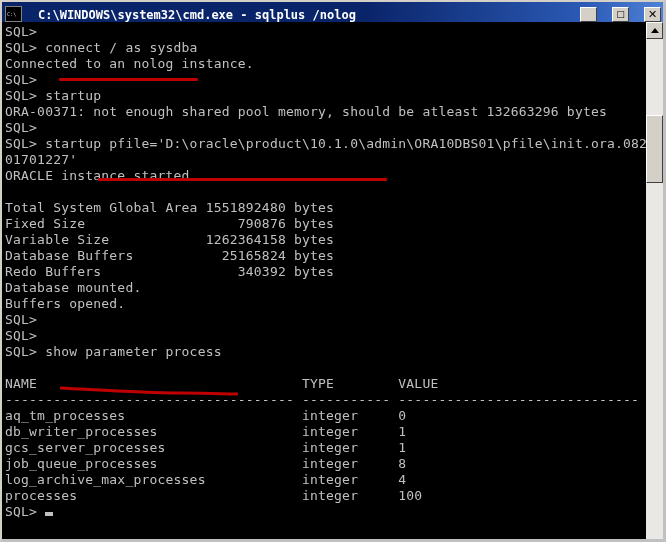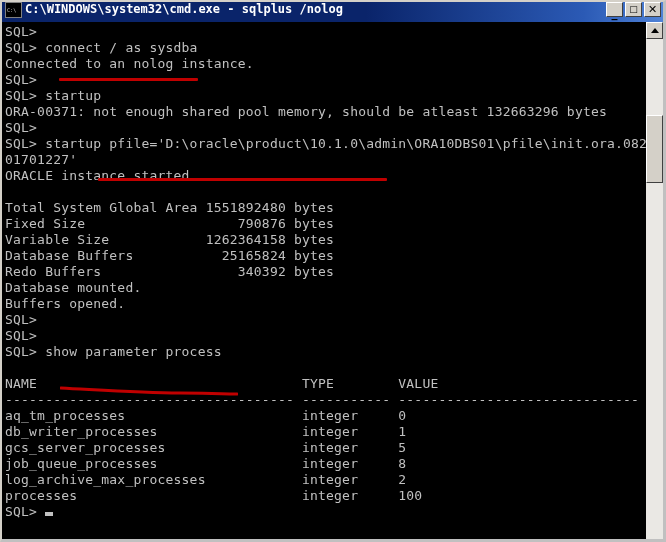--- a/index.html
+++ b/index.html
@@ -31,23 +31,24 @@
 
   
   #titlebar {
     position: absolute;
     left: 0;
     top: 0;
     width: 100%;
     height: 20px;
     background: linear-gradient(to right, #0a246a 0%, #0a246a 55%, #2b5ab5 88%, #4f82d6 100%);
     display: flex;
-    align-items: flex-start;
+    align-items: flex-end;
     box-sizing: border-box;
     padding: 0 2px;
+    gap: 13px;
   }
   #titlebar-icon {
     width: 15px;
     height: 14px;
     background: #000000;
     border: 1px solid #808080;
     margin: 0 3px 0 1px;
     position: relative;
     flex: 0 0 auto;
   }
@@ -251,23 +252,23 @@
 <span>Database mounted.</span>
 <span>Buffers opened.</span>
 <span>SQL&gt;</span>
 <span>SQL&gt;</span>
 <span>SQL&gt; show parameter process</span>
 <span></span>
 <span>NAME                                 TYPE        VALUE</span>
 <span>------------------------------------ ----------- ------------------------------</span>
 <span>aq_tm_processes                      integer     0</span>
 <span>db_writer_processes                  integer     1</span>
-<span>gcs_server_processes                 integer     5</span>
+<span>gcs_server_processes                 integer     1</span>
 <span>job_queue_processes                  integer     8</span>
-<span>log_archive_max_processes            integer     2</span>
+<span>log_archive_max_processes            integer     4</span>
 <span>processes                            integer     100</span>
 <span>SQL&gt;</span><span class="cursor-block"></span>
 </div>
 
     <div class="annot" id="annot-connect"></div>
     <div class="annot" id="annot-pfile"></div>
     <div class="annot" id="annot-showparam">
       <svg width="178" height="10" viewBox="0 0 178 10">
         <path d="M1 2 C 40 4, 80 7, 120 7 S 160 8, 177 8" stroke="#c00000" stroke-width="3" fill="none" stroke-linecap="round"></path>
       </svg>

